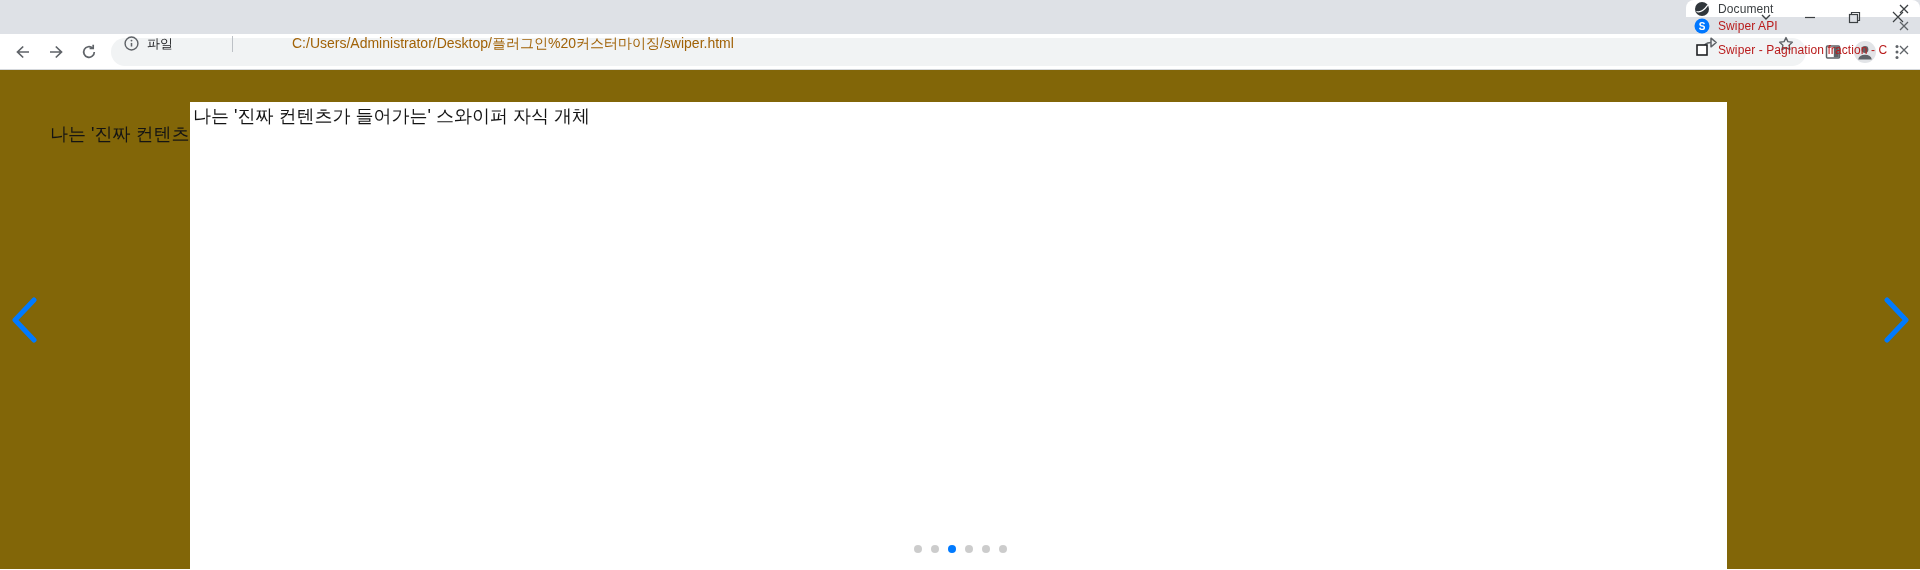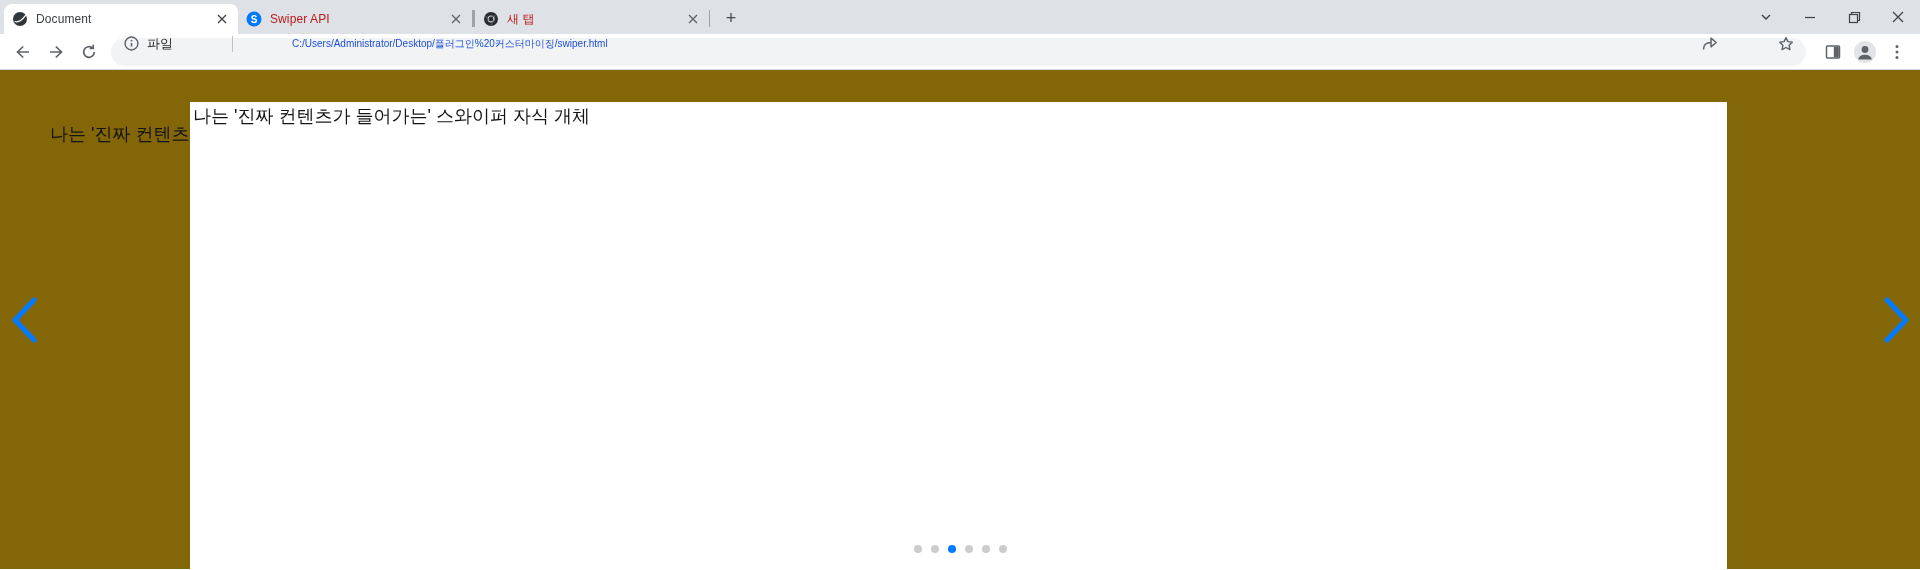--- a/index.html
+++ b/index.html
@@ -4,20 +4,21 @@
 <style>
   * { box-sizing: border-box; margin: 0; padding: 0; }
   html, body { width: 1920px; height: 570px; overflow: hidden; }
   body { font-family: "Liberation Sans", sans-serif; background: #fff; }
 
   
   .tabstrip {
     height: 34px; background: #dee1e6;
     display: flex; align-items: flex-end; position: relative;
     padding-left: 4px;
+    flex-direction: column;
   }
   .tab {
     width: 234px; height: 30px;
     display: flex; align-items: center;
     padding: 0 8px; position: relative; cursor: default;
   }
   .tab.active { background: #fff; border-radius: 8px 8px 0 0; }
   .favicon { width: 16px; height: 16px; flex: 0 0 16px; margin-right: 8px; }
   .tab-title {
     flex: 1; font-size: 12px; color: #3c4043;
@@ -43,21 +44,21 @@
   }
   .nav-btn { width: 30px; height: 30px; border-radius: 50%;
     display: flex; align-items: center; justify-content: center; margin-right: 3px; }
   .omnibox {
     flex: 1; height: 28px; background: #f1f3f4; border-radius: 14px;
     display: flex; align-items: center; padding: 0 6px 16px 12px; margin: 0 10px 0 4px; gap: 48px;
   }
   .scheme-chip { display: flex; align-items: center; }
   .scheme-label { font-size: 13px; color: #202124; margin-left: 7px; }
   .omni-sep { width: 1px; height: 16px; background: #bdc1c6; margin: 0 11px; }
-  .url-text { font-size: 10px; color: #1d4ed8; white-space: nowrap; overflow: hidden; flex: 1; }
+  .url-text { font-size: 14px; color: #a16207; white-space: nowrap; overflow: hidden; flex: 1; }
   .omni-icon { width: 28px; height: 28px; display: flex; align-items: center; justify-content: center; flex: 0 0 28px; }
   .tb-right { display: flex; align-items: center; }
   .tb-icon { width: 30px; height: 30px; display: flex; align-items: center; justify-content: center; margin-left: 2px; }
 
   
   .swiper {
     position: relative; width: 1920px; height: 499px;
     background: #826608; overflow: hidden;
   }
   .prev-slide-text {
@@ -110,20 +111,31 @@
     <span class="tab-title">Swiper API</span>
     <span class="tab-close">
       <svg width="10" height="10" viewBox="0 0 10 10">
           <path d="M1 1 L9 9 M9 1 L1 9" stroke="#5f6368" stroke-width="1.3"></path>
         </svg>
     </span>
   </div>
 
   <div class="tab-sep"></div>
 
+  <div class="tab">
+    <svg class="favicon" viewBox="0 0 16 16">
+      <rect x="3" y="3" width="10" height="10" fill="#fff" stroke="#202124" stroke-width="1.6"></rect>
+    </svg>
+    <span class="tab-title">Swiper - Pagination fraction - C</span>
+    <span class="tab-close">
+      <svg width="10" height="10" viewBox="0 0 10 10">
+          <path d="M1 1 L9 9 M9 1 L1 9" stroke="#5f6368" stroke-width="1.3"></path>
+        </svg>
+    </span>
+  </div>
 
   <div class="tab-sep"></div>
 
 
   <div class="tab-sep"></div>
 
   <div class="tab">
     <svg class="favicon" viewBox="0 0 16 16">
       <circle cx="8" cy="8" r="7" fill="#2a2b2e"></circle>
       <circle cx="8" cy="8" r="3" fill="#2a2b2e" stroke="#d8dadd" stroke-width="1.2"></circle>

